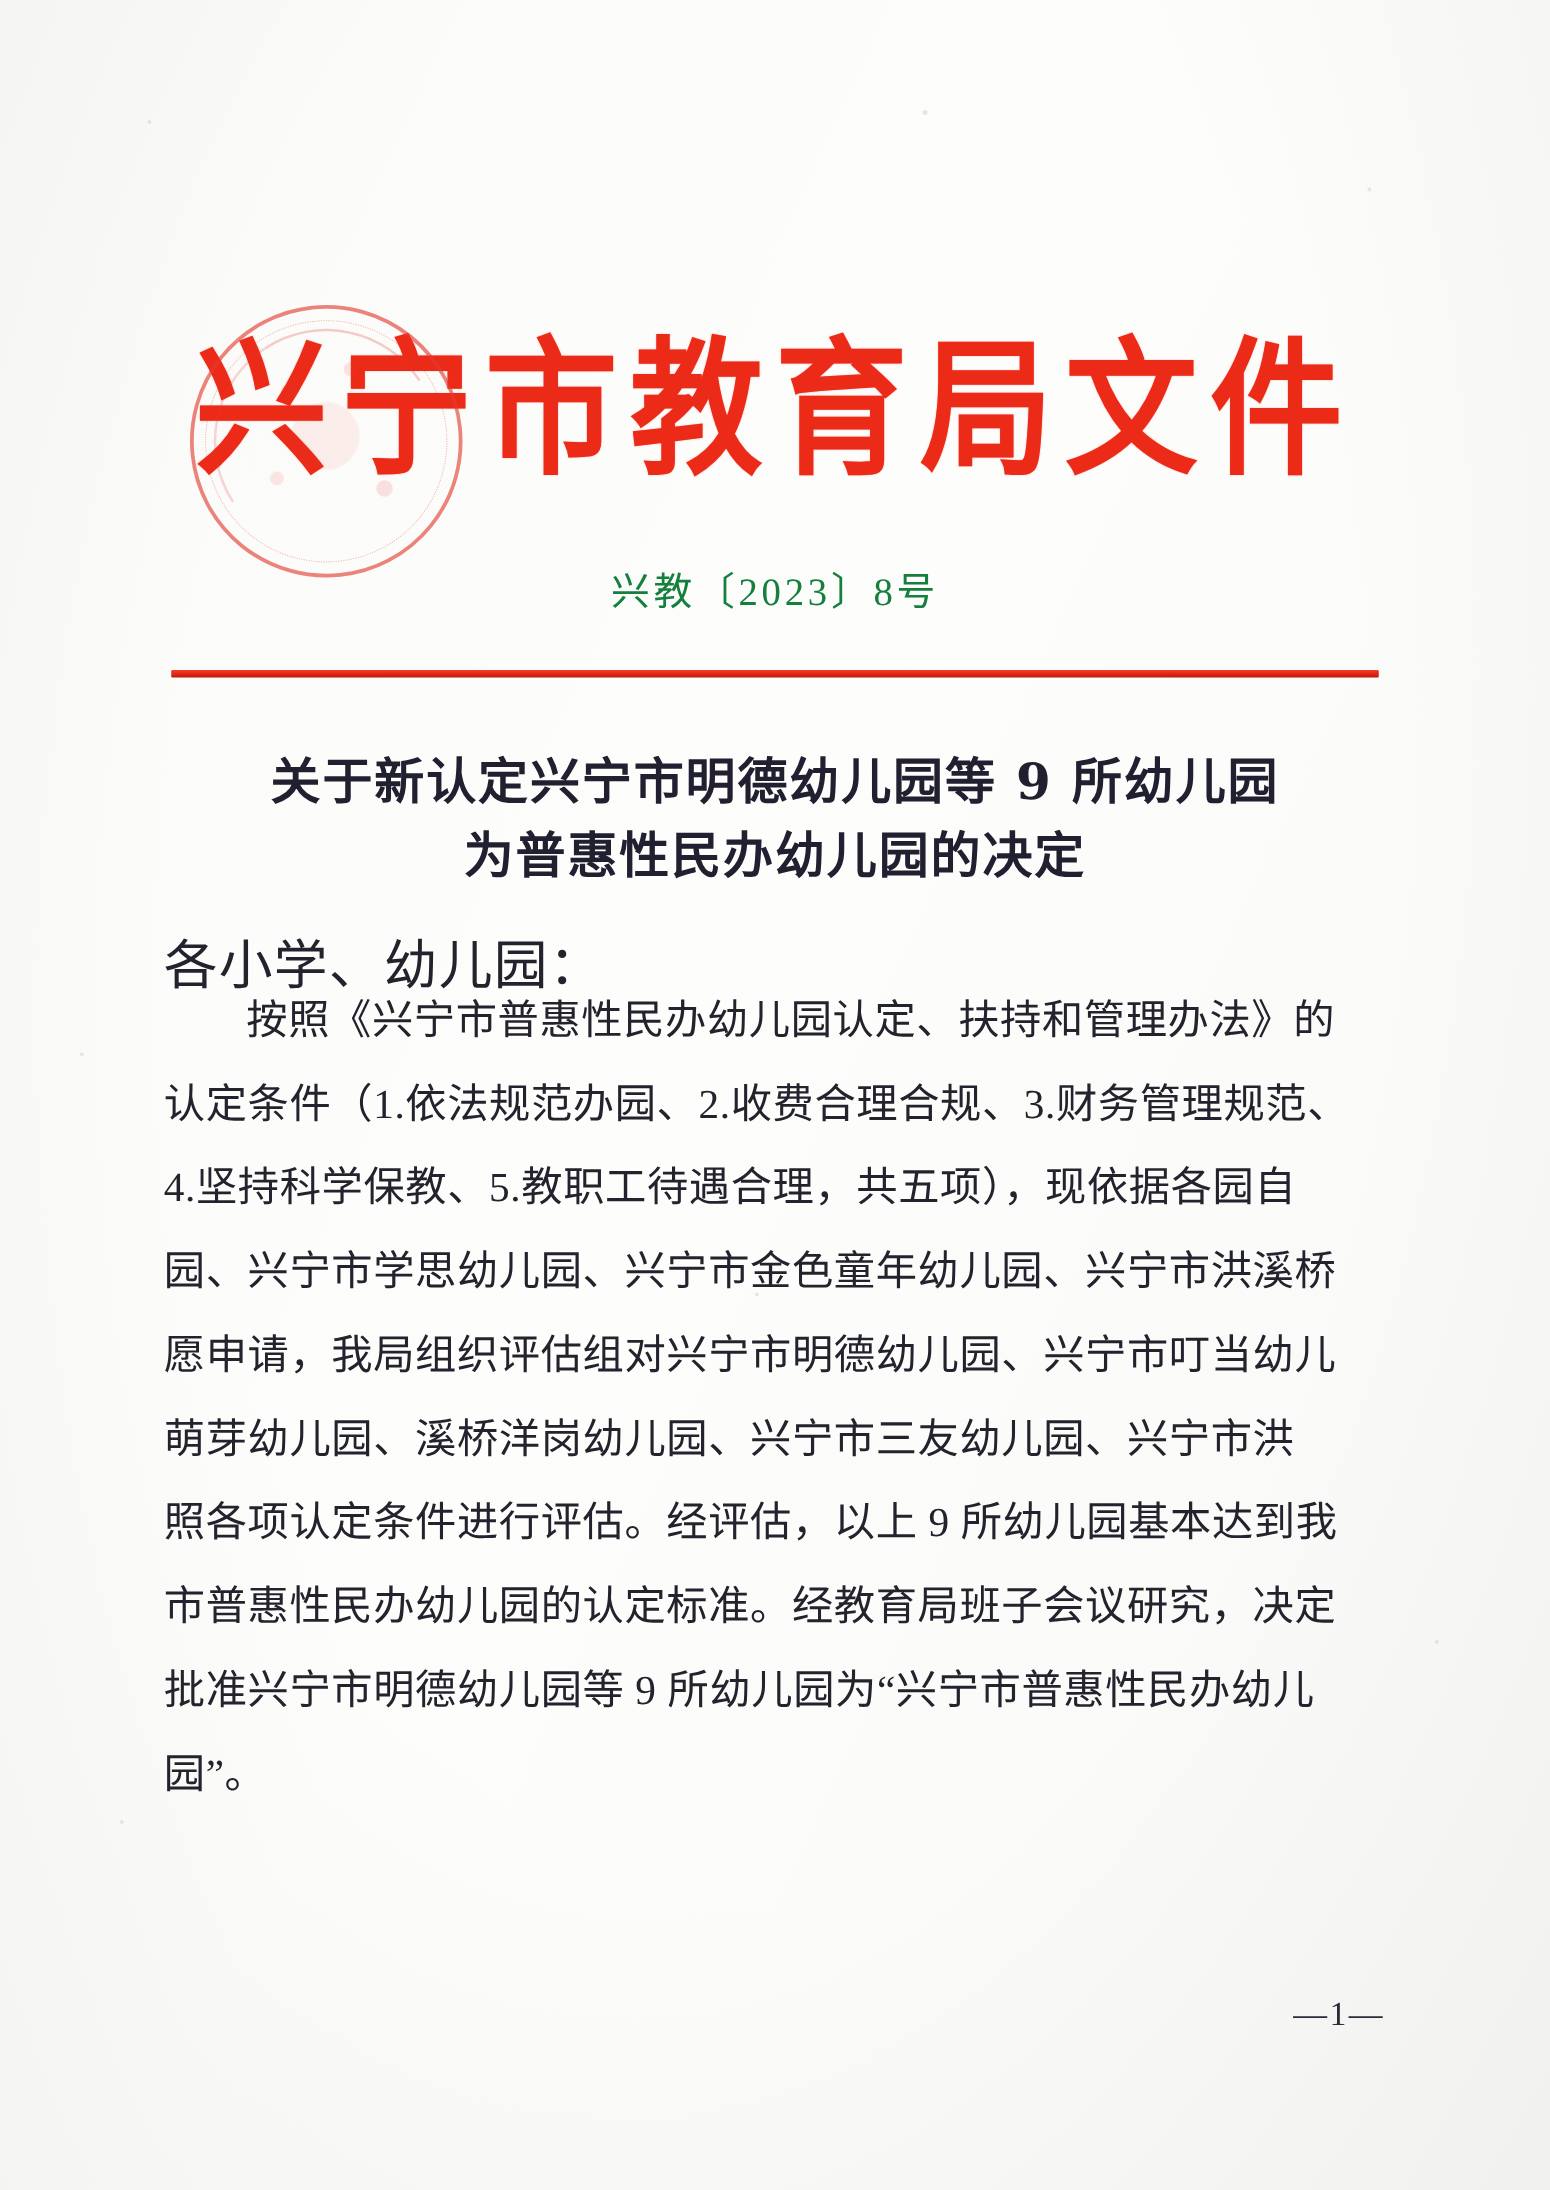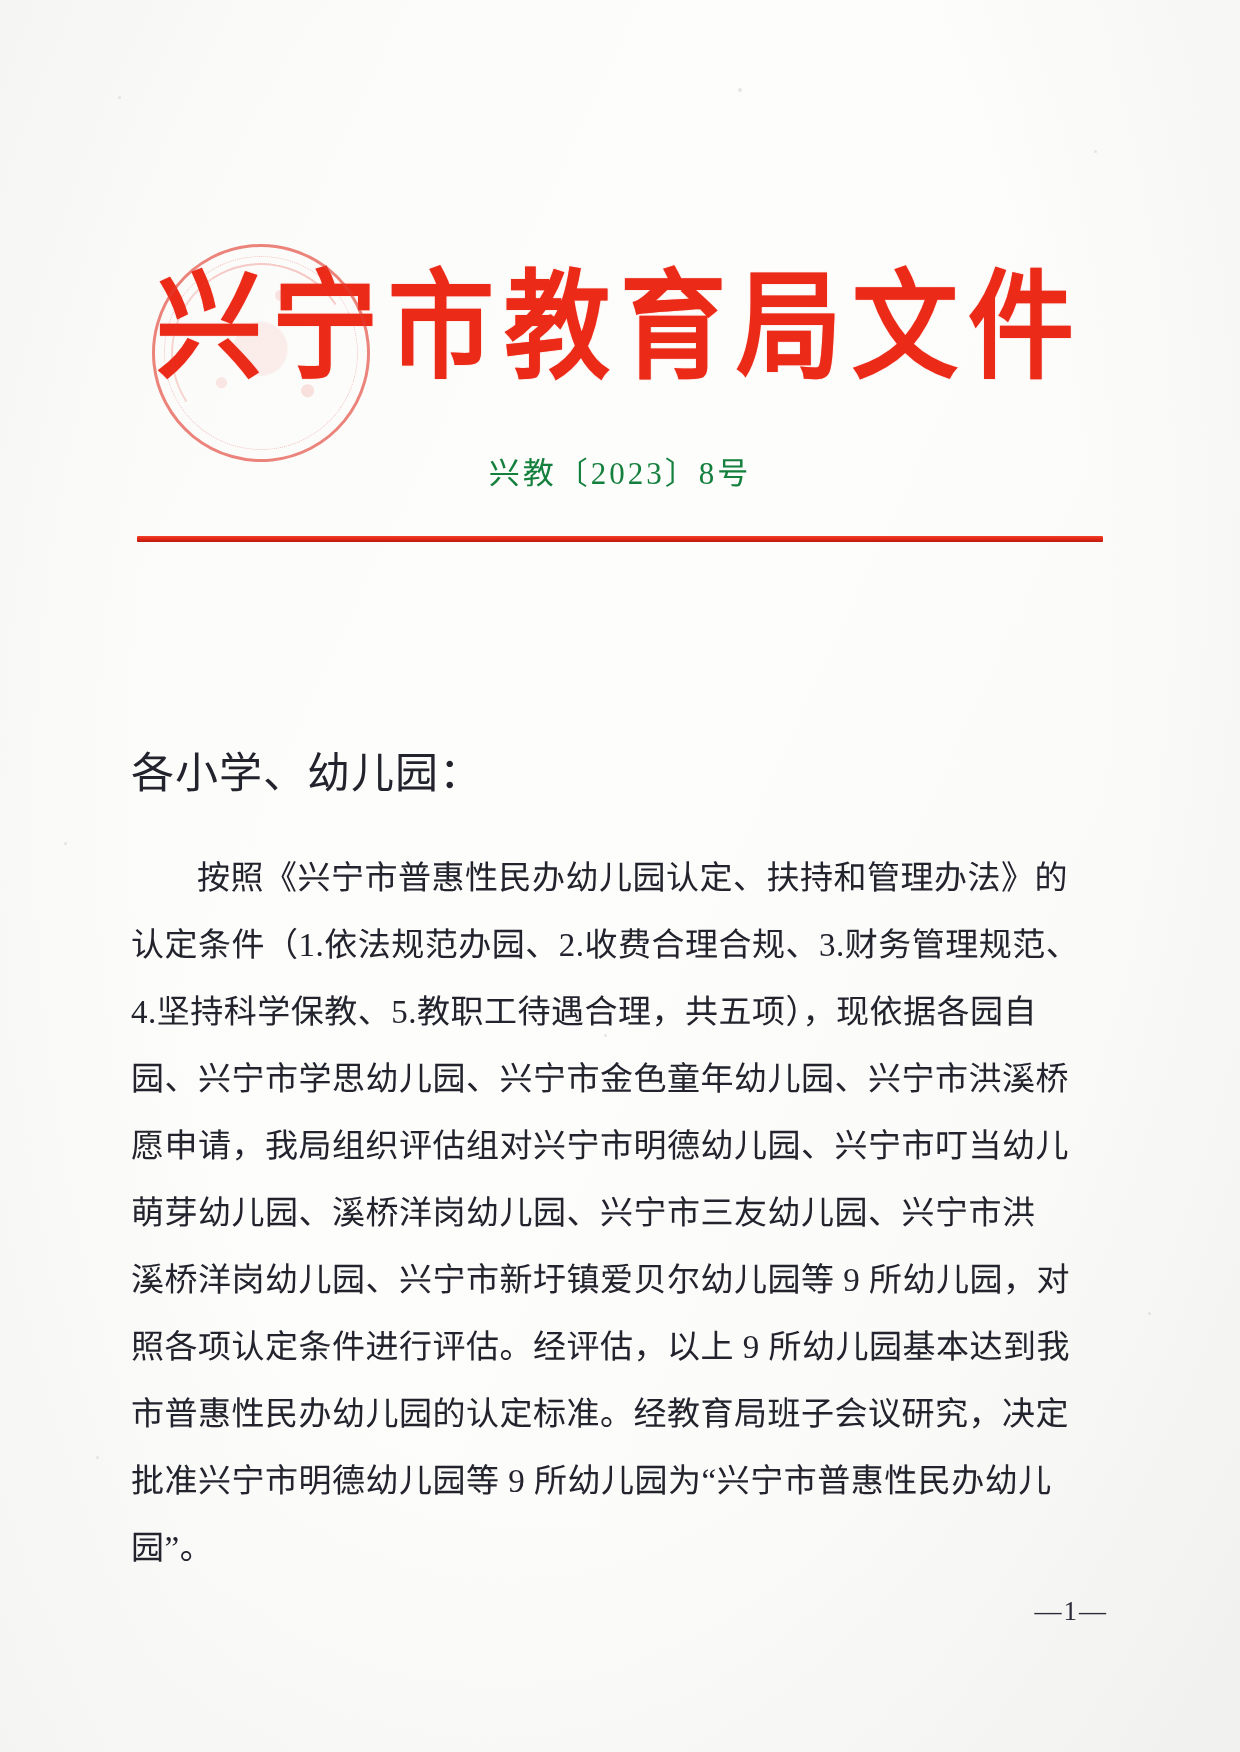--- a/index.html
+++ b/index.html
@@ -145,21 +145,21 @@
     top: 752px;
     font-family: "Liberation Serif", "DejaVu Serif", serif;
     font-size: 43px;
     line-height: 44px;
     letter-spacing: 1px;
     color: #23232e;
   }
   .body-block {
     position: absolute;
     left: 131px;
-    top: 845px;
+    top: 784px;
     width: 840px;
     font-family: "Liberation Serif", "DejaVu Serif", serif;
     font-size: 33px;
     line-height: 67px;
     letter-spacing: .5px;
     color: #23232e;
   }
   .body-block .bline {
     display: block;
     white-space: nowrap;
@@ -198,31 +198,34 @@
 
   <div class="seal">
     <div class="seal-ink"></div>
     <div class="seal-arc"></div>
   </div>
 
   <div class="doc-number">兴教〔2023〕8号</div>
 
   <div class="red-rule"></div>
 
+  <div class="doc-title">
+    <span class="tline">关于新认定兴宁市明德幼儿园等 9 所幼儿园</span>
+    <span class="tline">为普惠性民办幼儿园的决定</span>
+  </div>
 
   <div class="salutation">各小学、幼儿园：</div>
 
   <div class="body-block">
     <span class="bline indent">按照《兴宁市普惠性民办幼儿园认定、扶持和管理办法》的</span>
     <span class="bline">认定条件（1.依法规范办园、2.收费合理合规、3.财务管理规范、</span>
     <span class="bline">4.坚持科学保教、5.教职工待遇合理，共五项），现依据各园自</span>
     <span class="bline">园、兴宁市学思幼儿园、兴宁市金色童年幼儿园、兴宁市洪溪桥</span>
     <span class="bline">愿申请，我局组织评估组对兴宁市明德幼儿园、兴宁市叮当幼儿</span>
     <span class="bline">萌芽幼儿园、溪桥洋岗幼儿园、兴宁市三友幼儿园、兴宁市洪</span>
-    <span class="bline">溪桥洋岗幼儿园、兴宁市新圩镇爱贝尔幼儿园等 9 所幼儿园，对</span>
     <span class="bline">照各项认定条件进行评估。经评估，以上 9 所幼儿园基本达到我</span>
     <span class="bline">市普惠性民办幼儿园的认定标准。经教育局班子会议研究，决定</span>
     <span class="bline">批准兴宁市明德幼儿园等 9 所幼儿园为“兴宁市普惠性民办幼儿</span>
     <span class="bline">园”。</span>
   </div>
 
   <div class="page-number">—1—</div>
 
 </div>
 

